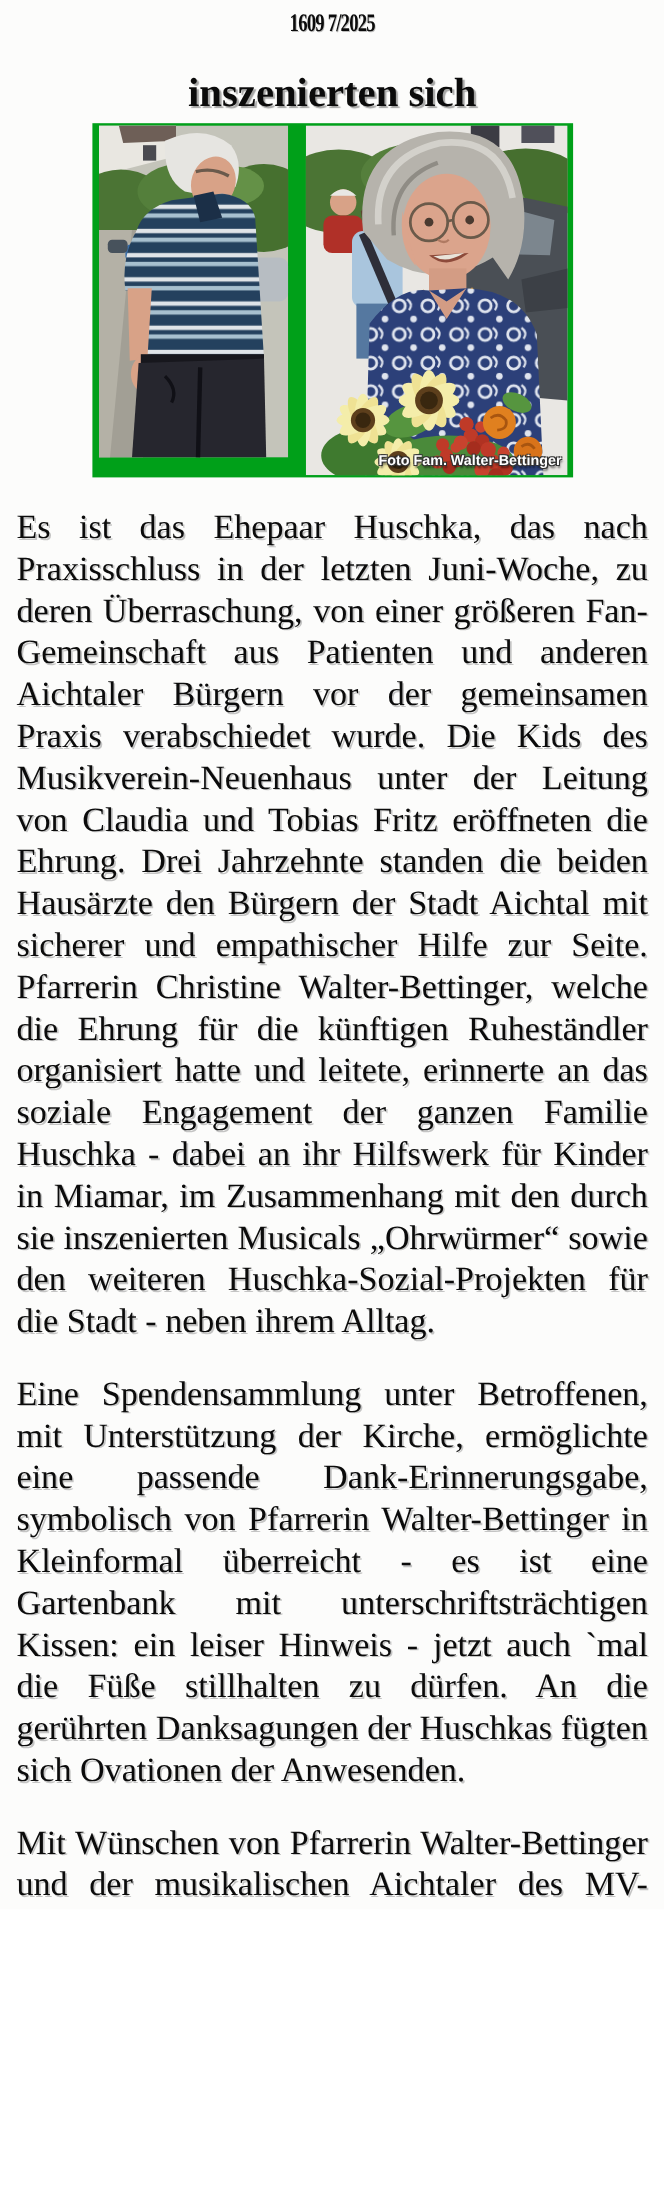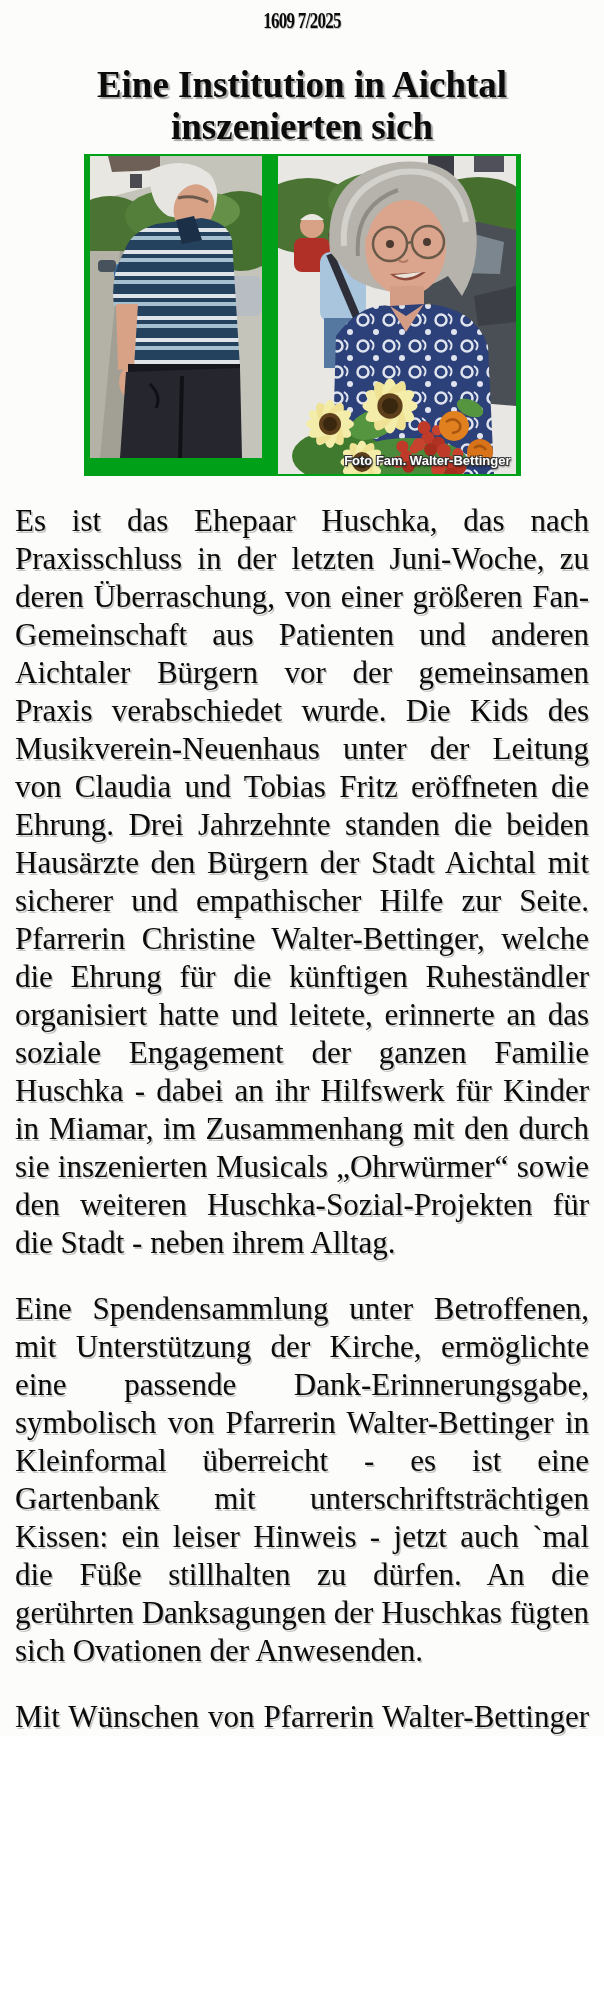--- a/index.html
+++ b/index.html
@@ -40,21 +40,20 @@
   }
 </style>
 </head>
 <body>
 
 <div class="page">
 
   <div class="date-line">1609 7/2025</div>
 
   <h1 class="title">
-    <span class="t-line">Eine Institution in Aichtal</span>
     <span class="t-line">inszenierten sich</span>
   </h1>
 
   <figure class="photos" style="margin-block:6px 0;margin-inline:auto;">
 
     <svg class="photo photo-left" viewBox="0 0 172 302" preserveAspectRatio="none">
       <defs>
         <pattern id="stripes" patternUnits="userSpaceOnUse" width="12" height="22">
           <rect width="12" height="22" fill="#24415e"></rect>
           <rect y="6" width="12" height="4" fill="#dfe4e8"></rect>

